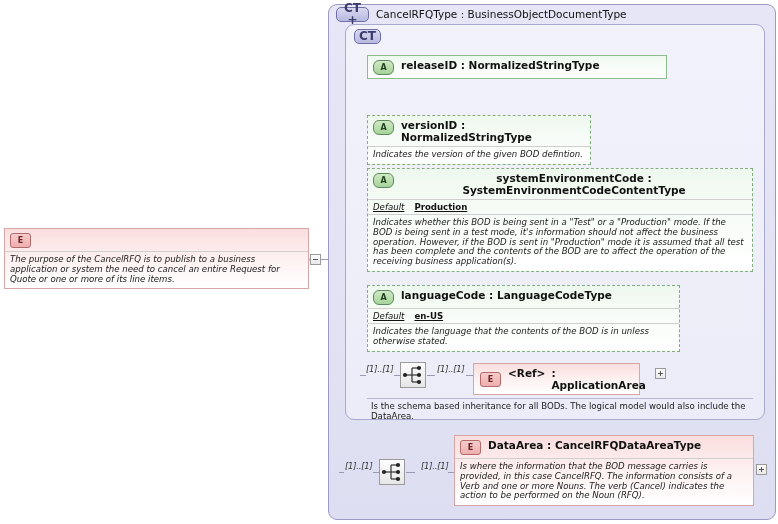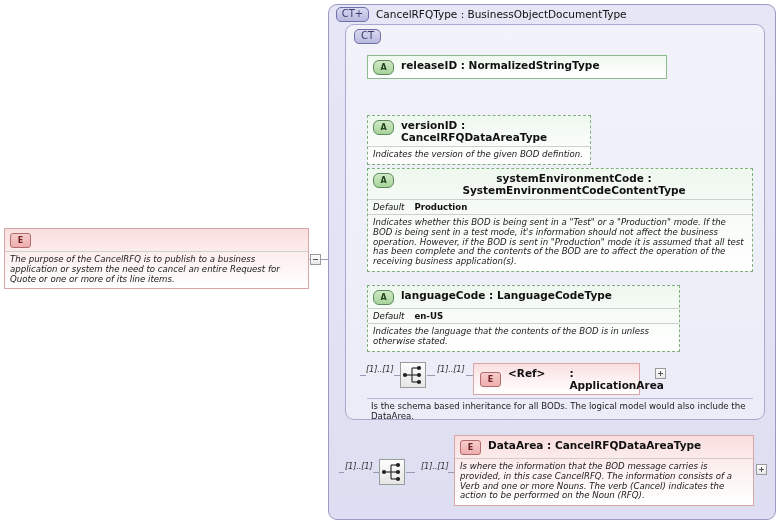--- a/index.html
+++ b/index.html
@@ -25,42 +25,43 @@
   
   .frame-head{display:flex;align-items:center;gap:7px;}
   #ct-outer-head{left:336px;top:5px;width:430px;height:18px;}
   #ct-inner-head{left:354px;top:27px;width:400px;height:18px;}
 
   .badge{
     display:inline-flex;align-items:center;justify-content:center;
     height:13px;min-width:21px;padding:0 2px;
     border:1px solid #6e6ea8;border-radius:5px;
     background:linear-gradient(180deg,#d8d8f0 0%,#b9b9e0 100%);
-    font-size:10px;font-weight:normal;color:#3a3a6b;letter-spacing:0px;
+    font-size:12px;font-weight:bold;color:#3a3a6b;letter-spacing:0px;
     line-height:1;
+    flex-direction:column;
   }
   .badge.plusbadge{min-width:27px;}
   .frame-title{font-size:10.5px;font-weight:normal;color:#111;white-space:nowrap;}
 
   
   .node{background:#fff;}
   .node .title{
     display:flex;align-items:flex-start;gap:7px;
     padding:3px 5px 3px 5px;
   }
   .node .ttxt{font-size:10.5px;font-weight:bold;color:#111;line-height:12px;}
   .node .doc{
     border-top:1px solid #cfcfcf;
     padding:3px 5px 4px 5px;
     font-style:italic;font-size:8.6px;line-height:9.8px;color:#1a1a1a;
   }
   .node .defrow{
     border-top:1px solid #cfcfcf;
     padding:2px 5px 2px 5px;
-    font-size:8.6px;line-height:10px;display:flex;gap:10px;align-items:baseline;
+    font-size:8.6px;line-height:10px;display:flex;gap:10px;align-items:baseline;text-decoration:underline;
   }
   .node .defrow .dlab{font-style:italic;color:#111;}
   .node .defrow .dval{font-weight:bold;color:#111;}
 
   
   .attr{
     background:linear-gradient(180deg,#eef8ee 0%,#f6fbf6 38%,#ffffff 100%);
   }
   .attr.solid{border:1px solid #8dbb8d;}
   .attr.dashed{border:1px dashed #7fae7f;}
@@ -89,21 +90,21 @@
   #n-cancelrfq{left:4px;top:228px;width:305px;}
   #n-releaseid{left:367px;top:55px;width:300px;}
   #n-versionid{left:367px;top:115px;width:224px;}
   #n-sysenv{left:367px;top:168px;width:386px;}
   #n-langcode{left:367px;top:285px;width:313px;}
   #n-apparea{left:473px;top:363px;width:167px;}
   #n-datarea{left:454px;top:435px;width:300px;}
 
   #n-sysenv .ttxt{text-align:center;width:100%;}
   #n-apparea .title{align-items:center;padding:3px 6px;}
-  #n-apparea .ttxt{display:flex;width:100%;justify-content:space-between;gap:24px;}
+  #n-apparea .ttxt{display:flex;width:100%;justify-content:space-between;gap:6px;}
 
   
   #inherit-note{
     left:367px;top:398px;width:386px;
     border-top:1px solid #b9b9d6;
     padding:3px 4px 0 4px;
     font-size:8.6px;line-height:9.8px;color:#1a1a1a;
   }
 
   
@@ -175,21 +176,21 @@
 <div class="abs node attr solid" id="n-releaseid">
   <div class="title">
     <span class="ico-a">A</span>
     <span class="ttxt">releaseID : NormalizedStringType</span>
   </div>
 </div>
 
 <div class="abs node attr dashed" id="n-versionid">
   <div class="title">
     <span class="ico-a">A</span>
-    <span class="ttxt">versionID : CancelRFQDataAreaType</span>
+    <span class="ttxt">versionID : NormalizedStringType</span>
   </div>
   <div class="doc">Indicates the version of the given BOD defintion.</div>
 </div>
 
 <div class="abs node attr dashed" id="n-sysenv">
   <div class="title">
     <span class="ico-a">A</span>
     <span class="ttxt">systemEnvironmentCode : SystemEnvironmentCodeContentType</span>
   </div>
   <div class="defrow">

